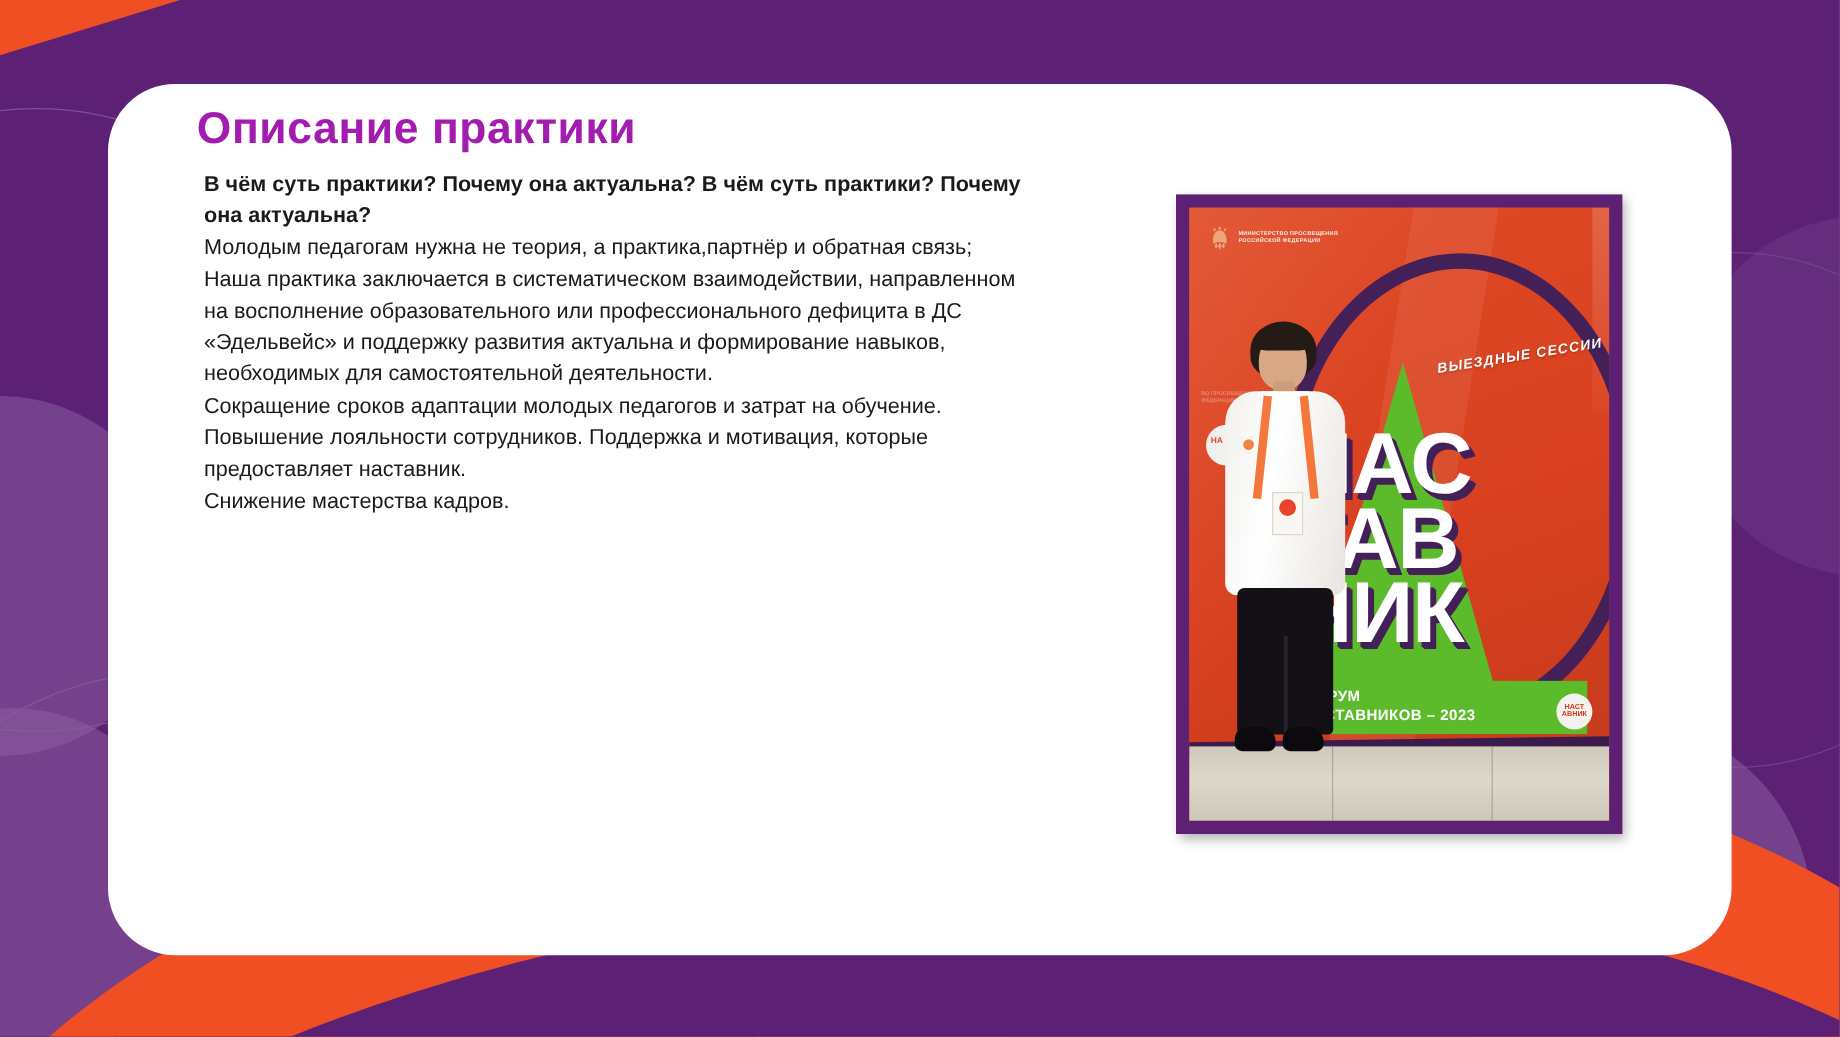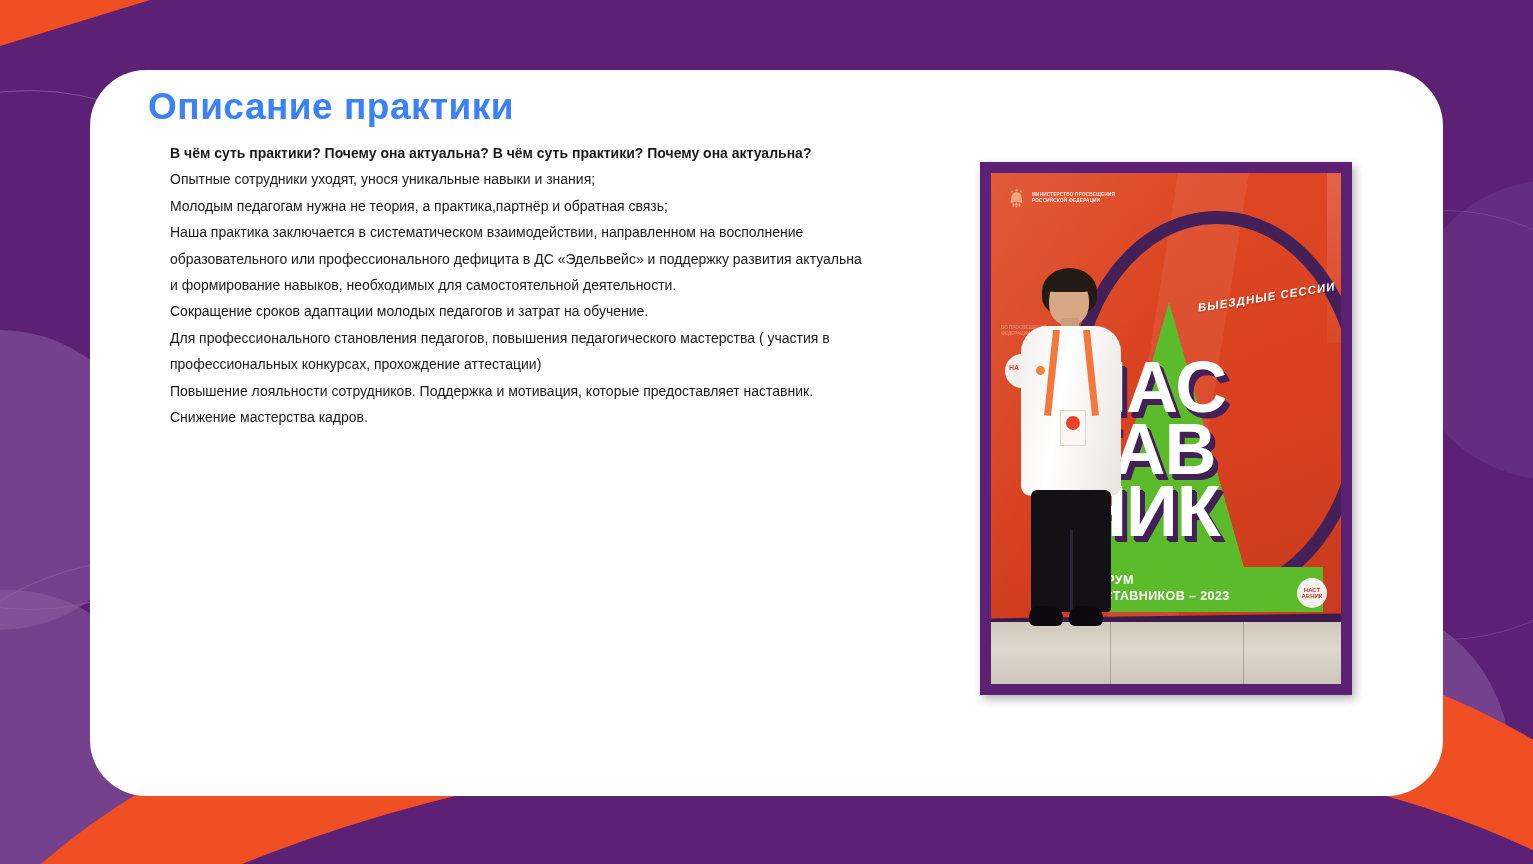--- a/index.html
+++ b/index.html
@@ -78,34 +78,34 @@
     position: absolute;
     left: 90px;  top: 70px;
     width: 1353px; height: 726px;
     background: #ffffff;
     border-radius: 56px;
     overflow: hidden;
   }
 
   .slide-title {
     position: absolute;
-    left: 58px; top: 16px;
-    color: #3b82f6;
+    left: 74px; top: 16px;
+    color: #a21caf;
     font-size: 37px;
     font-weight: bold;
     letter-spacing: .5px;
     white-space: nowrap;
   }
 
   
   .body-text {
     position: absolute;
     left: 80px; top: 70px;
     width: 700px;
-    font-size: 14px;
+    font-size: 18px;
     line-height: 26.4px;
     color: #1a1a1a;
   }
   .body-text p { margin: 0; }
   .body-text .bold { font-weight: bold; }
   .body-text .lead strong { font-weight: bold; }
 
   
   .photo-frame {
     position: absolute;
@@ -374,25 +374,23 @@
     <div class="swoosh"></div>
     <div class="swoosh-mask"></div>
   </div>
 
   <div class="card">
 
     <div class="slide-title">Описание практики</div>
 
     <div class="body-text">
       <p class="bold">В чём суть практики? Почему она актуальна? В чём суть практики? Почему она актуальна?</p>
-      <p>Опытные сотрудники уходят, унося уникальные навыки и знания;</p>
       <p>Молодым педагогам нужна не теория, а практика,партнёр и обратная связь;</p>
       <p>Наша практика  заключается в систематическом взаимодействии, направленном на восполнение образовательного или профессионального дефицита в ДС «Эдельвейс» и поддержку развития актуальна и формирование навыков, необходимых для самостоятельной деятельности.</p>
       <p> Сокращение сроков адаптации молодых педагогов и затрат на обучение.</p>
-      <p>Для профессионального становления педагогов, повышения педагогического мастерства ( участия в профессиональных конкурсах, прохождение аттестации)</p>
       <p>Повышение лояльности сотрудников. Поддержка и мотивация, которые предоставляет наставник.</p>
       <p>Снижение мастерства кадров.</p>
     </div>
 
     <div class="photo-frame">
       <div class="photo">
 
         <div class="banner-bg"></div>
         <div class="banner-sheen"></div>
         <div class="side-banner-strip"></div>

